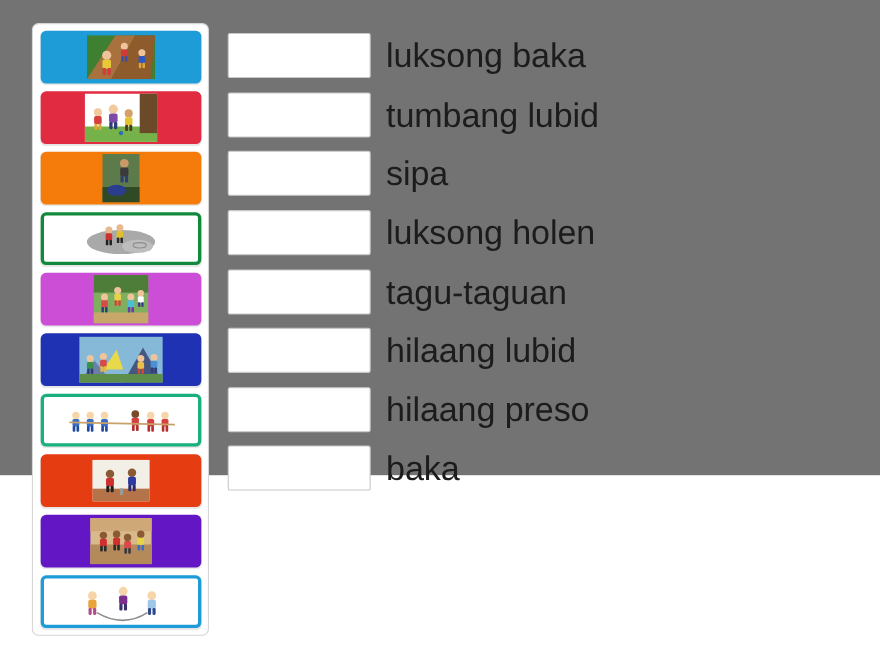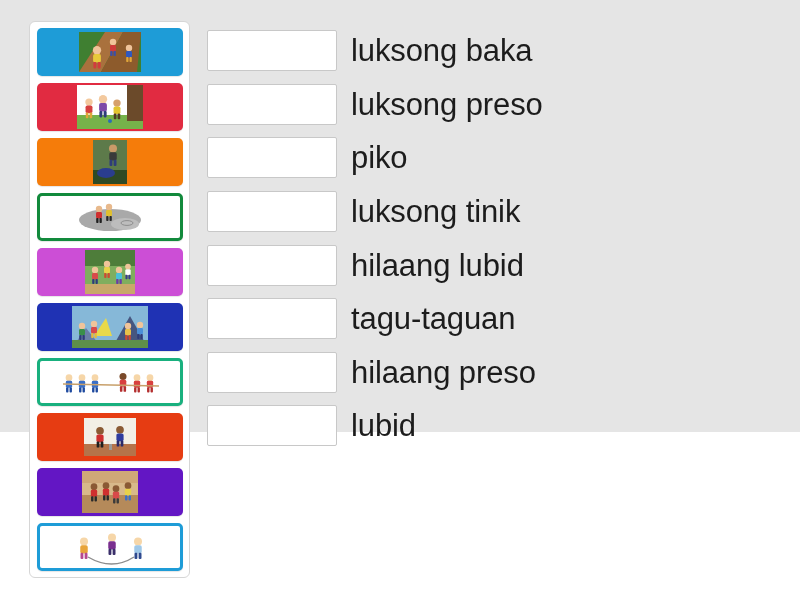--- a/index.html
+++ b/index.html
@@ -11,21 +11,21 @@
     height: 600px;
     background: #ffffff;
     font-family: "Liberation Sans", sans-serif;
     overflow: hidden;
   }
 
   .page {
     position: relative;
     width: 800px;
     height: 432px;
-    background: #e5e5e5;
+    background: #737373;
   }
 
   
   .tile-panel {
     position: absolute;
     left: 29px;
     top: 21px;
     width: 161px;
     height: 557px;
     border: 1px solid #d6d6d6;
@@ -364,41 +364,41 @@
       </div>
     </div>
 
   <div class="rows" id="rowList">
       <div class="row">
         <div class="answer-box"></div>
         <div class="row-label">luksong baka</div>
       </div>
       <div class="row">
         <div class="answer-box"></div>
-        <div class="row-label">luksong preso</div>
-      </div>
-      <div class="row">
-        <div class="answer-box"></div>
-        <div class="row-label">piko</div>
-      </div>
-      <div class="row">
-        <div class="answer-box"></div>
-        <div class="row-label">luksong tinik</div>
+        <div class="row-label">tumbang lubid</div>
+      </div>
+      <div class="row">
+        <div class="answer-box"></div>
+        <div class="row-label">sipa</div>
+      </div>
+      <div class="row">
+        <div class="answer-box"></div>
+        <div class="row-label">luksong holen</div>
+      </div>
+      <div class="row">
+        <div class="answer-box"></div>
+        <div class="row-label">tagu-taguan</div>
       </div>
       <div class="row">
         <div class="answer-box"></div>
         <div class="row-label">hilaang lubid</div>
       </div>
       <div class="row">
         <div class="answer-box"></div>
-        <div class="row-label">tagu-taguan</div>
-      </div>
-      <div class="row">
-        <div class="answer-box"></div>
         <div class="row-label">hilaang preso</div>
       </div>
       <div class="row">
         <div class="answer-box"></div>
-        <div class="row-label">lubid</div>
+        <div class="row-label">baka</div>
       </div>
     </div>
 
 </div>
 
 </body></html>

